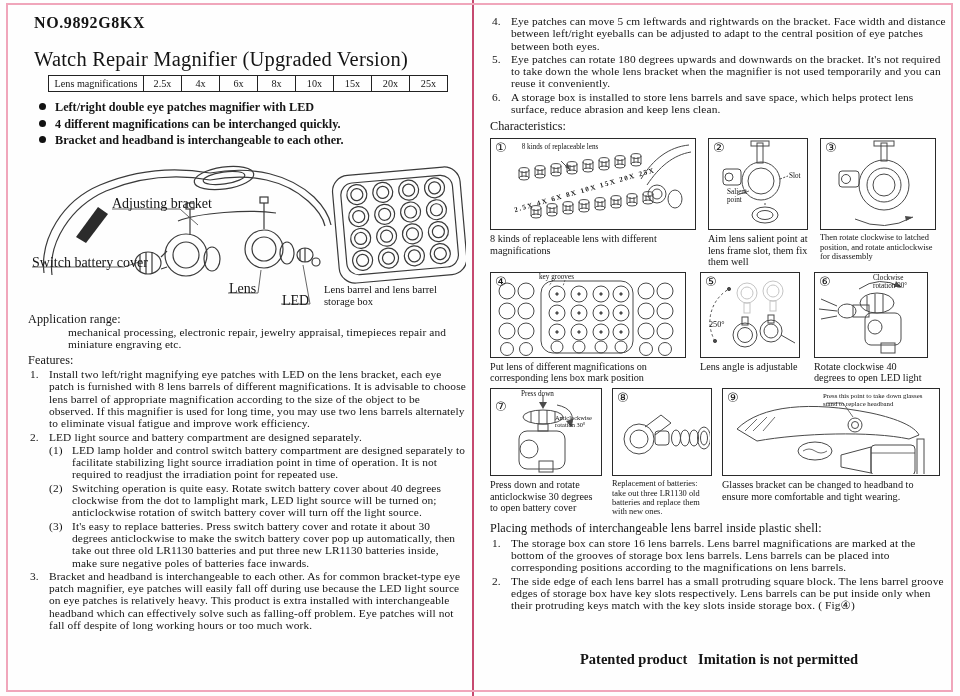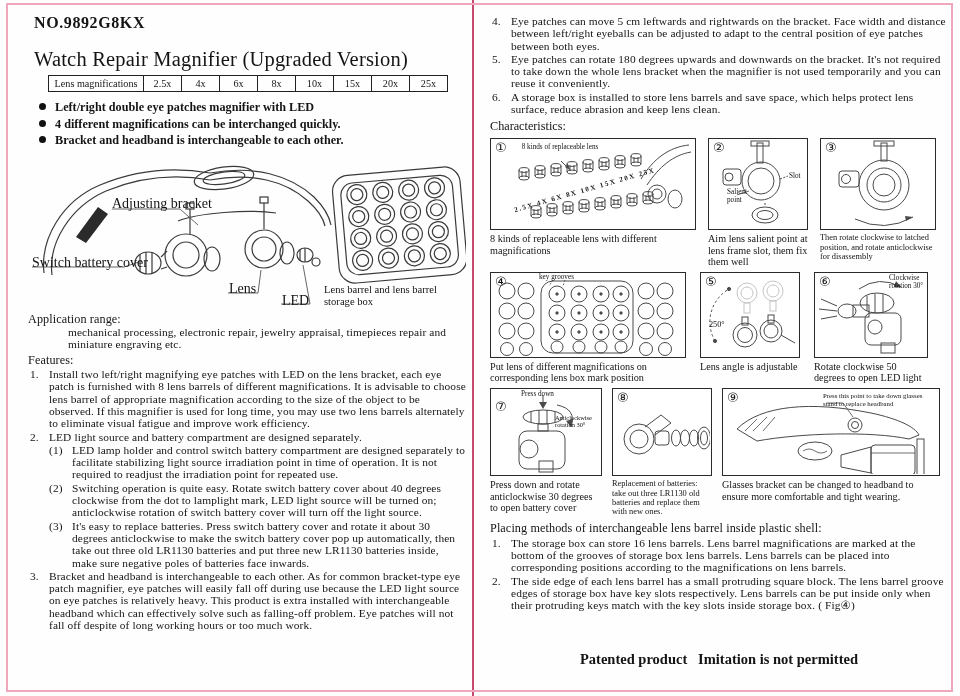--- a/index.html
+++ b/index.html
@@ -425,23 +425,23 @@
               <line x1="52" y1="23" x2="52" y2="38"></line>
                 <line x1="60" y1="21" x2="60" y2="40"></line>
                 <line x1="68" y1="21" x2="68" y2="40"></line>
               <rect x="50" y="40" width="36" height="32" rx="6"></rect>
               <circle cx="60" cy="54" r="7"></circle>
                 <rect x="66" y="70" width="14" height="10"></rect>
               <path d="M44,16 Q64,2 86,14"></path>
                 <polygon points="86,14 79,14 81,8" fill="#4a4a4a" stroke="none"></polygon>
             </g>
           </svg>
-          <div class="sklabel" style="left:74px;top:2px;width:50px">Clockwise rotation 30°</div>
-        </div>
-        <div class="cap">Rotate clockwise 50 degrees to open LED light</div>
+          <div class="sklabel" style="left:58px;top:2px;width:50px">Clockwise rotation 30°</div>
+        </div>
+        <div class="cap">Rotate clockwise 40 degrees to open LED light</div>
       </div>
     </div>
 
     <div class="prow" style="gap:10px">
       <div class="pcol" style="width:112px">
         <div class="pbox" style="height:88px">
           <span class="badge" style="top:10px">⑦</span>
           <svg width="109" height="85" viewBox="0 0 109 85">
             <g stroke="#4a4a4a" stroke-width="1" fill="none">
               <line x1="52" y1="6" x2="52" y2="16"></line>

